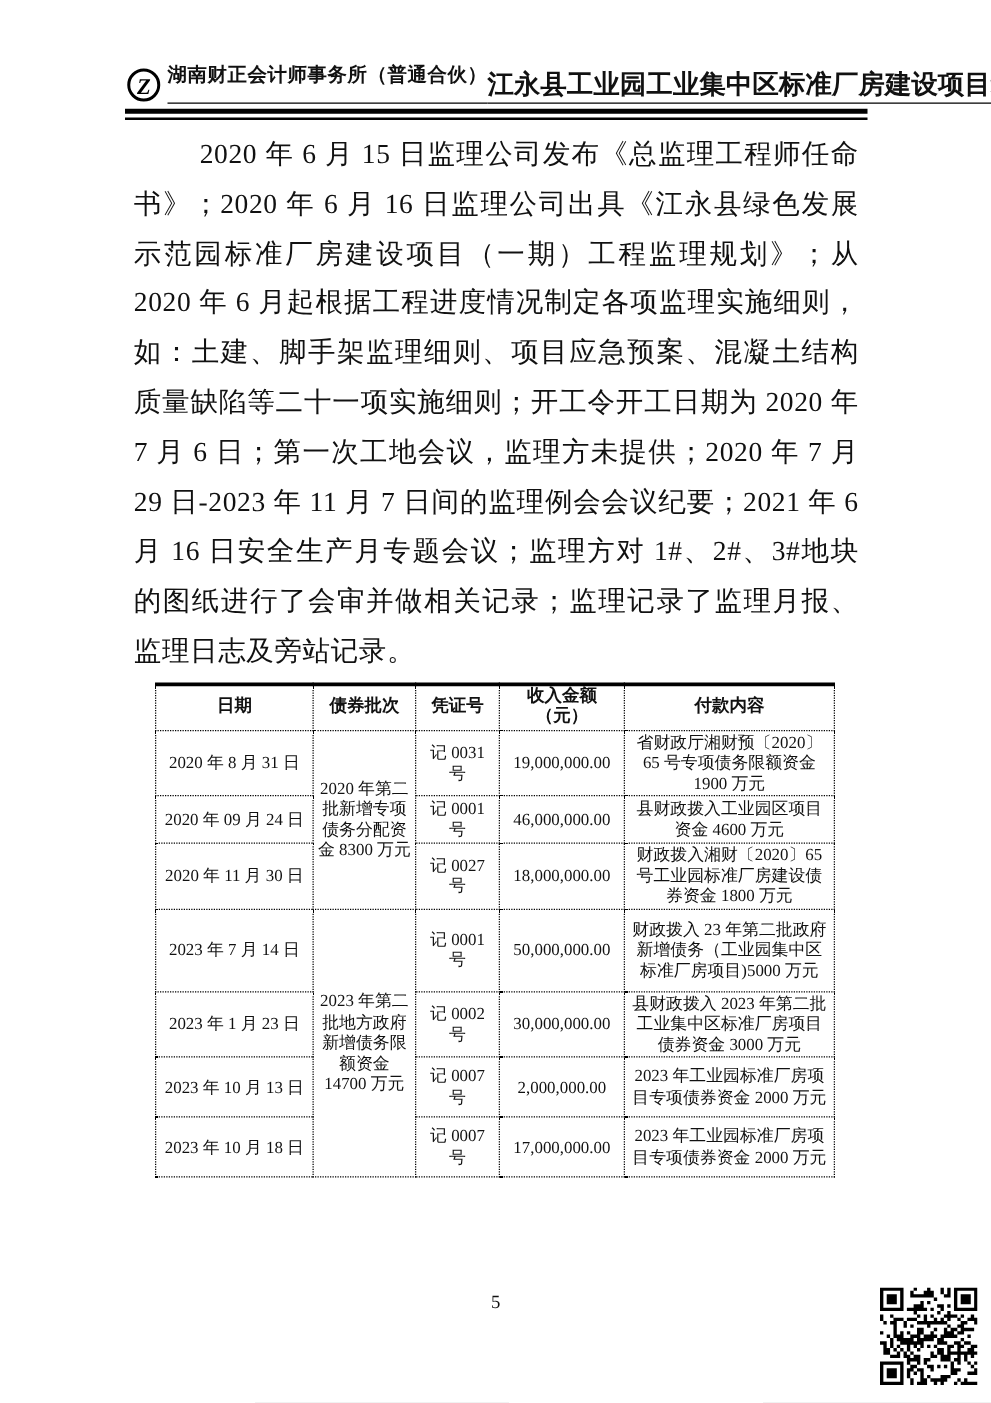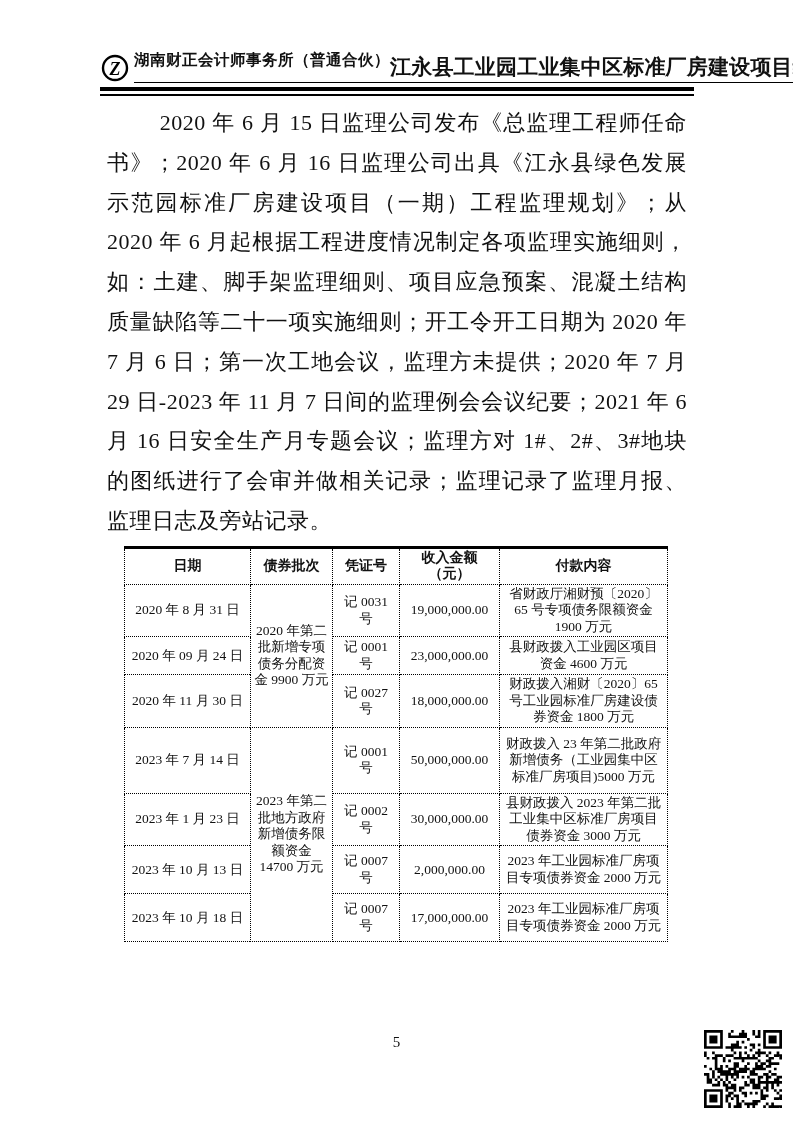--- a/index.html
+++ b/index.html
@@ -106,29 +106,29 @@
       <tbody>
           <tr class="hr">
         <th>日期</th>
         <th>债券批次</th>
         <th>凭证号</th>
         <th>收入金额（元）</th>
         <th>付款内容</th>
       </tr>
       <tr class="r0">
         <td>2020 年 8 月 31 日</td>
-        <td rowspan="3">2020 年第二批新增专项债务分配资金 9900 万元</td>
+        <td rowspan="3">2020 年第二批新增专项债务分配资金 8300 万元</td>
         <td>记 0031 号</td>
         <td>19,000,000.00</td>
         <td>省财政厅湘财预〔2020〕65 号专项债务限额资金 1900 万元</td>
       </tr>
       <tr class="r1">
         <td>2020 年 09 月 24 日</td>
         <td>记 0001 号</td>
-        <td>23,000,000.00</td>
+        <td>46,000,000.00</td>
         <td>县财政拨入工业园区项目资金 4600 万元</td>
       </tr>
       <tr class="r2">
         <td>2020 年 11 月 30 日</td>
         <td>记 0027 号</td>
         <td>18,000,000.00</td>
         <td>财政拨入湘财〔2020〕65 号工业园标准厂房建设债券资金 1800 万元</td>
       </tr>
       <tr class="r3">
         <td>2023 年 7 月 14 日</td>

